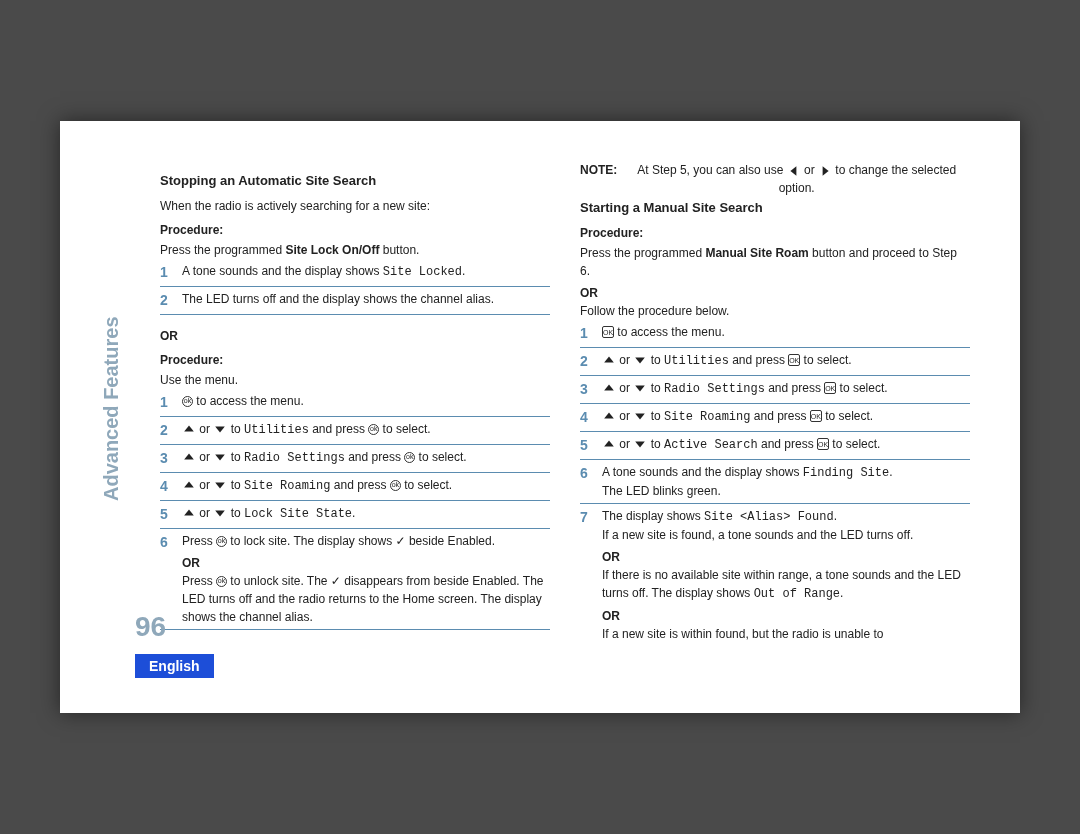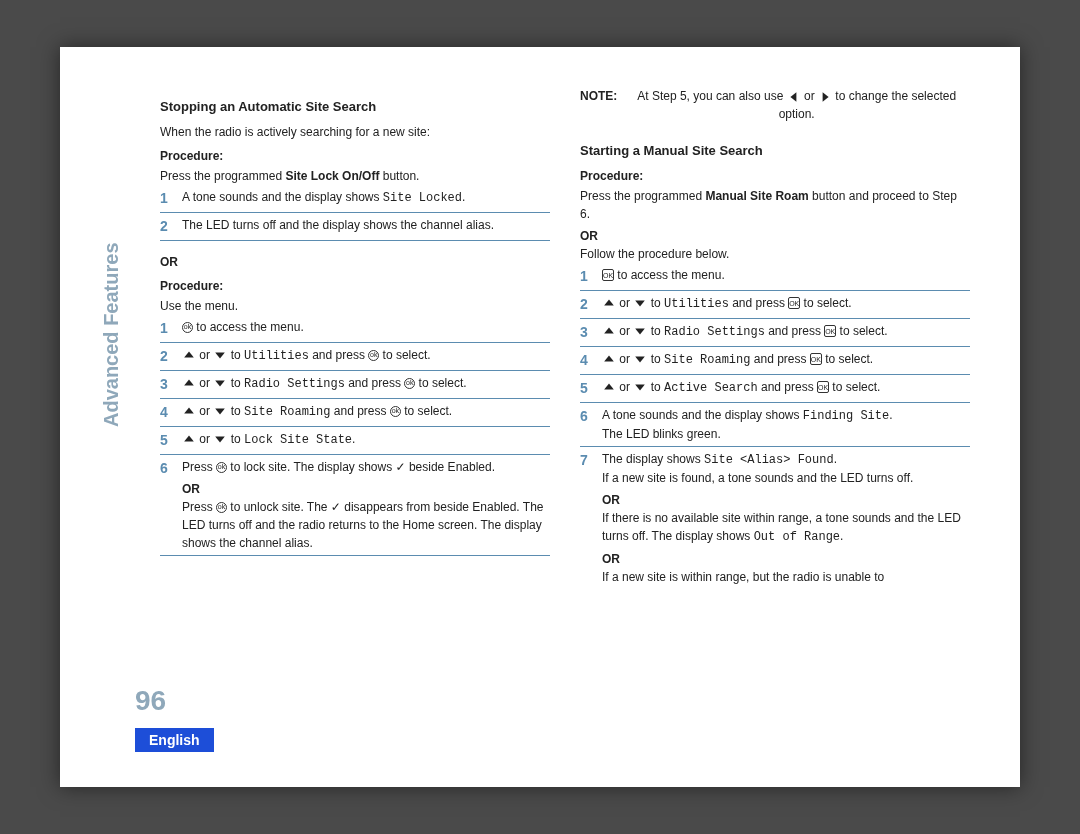--- a/index.html
+++ b/index.html
@@ -7,21 +7,21 @@
     width: 1080px;
     height: 834px;
     background: #4a4a4a;
     font-family: Arial, Helvetica, sans-serif;
     display: flex;
     justify-content: center;
     align-items: center;
   }
   .page {
     width: 960px;
-    height: 740px;
+    height: 592px;
     background: #fff;
     padding: 40px 50px 30px 50px;
     position: relative;
     box-shadow: 0 0 20px rgba(0,0,0,.5);
   }
   .content {
     display: flex;
     gap: 30px;
     padding-left: 50px;
     height: 590px;
@@ -237,21 +237,21 @@
                 <path d="M7 1 L2 5 L7 9 Z" fill="#222"></path>
               </svg>
             </span><span> or </span><span class="icon">
               <svg viewBox="0 0 10 10">
                 <path d="M3 1 L8 5 L3 9 Z" fill="#222"></path>
               </svg>
             </span><span> to change the selected option.</span>
         </div>
       </div>
 
-      <div class="heading" style="margin-top:18px;">Starting a Manual Site Search</div>
+      <div class="heading" style="margin-top:1px;">Starting a Manual Site Search</div>
       <div class="proc-label">Procedure:</div>
       <div>
         <span>Press the programmed </span><b>Manual Site Roam</b><span> button and proceed to Step 6.</span>
       </div>
       <div class="or-label">OR</div>
       <div>Follow the procedure below.</div>
 
       <div class="step">
         <div class="step-num">1</div>
         <div class="step-text">
@@ -328,21 +328,21 @@
       </div>
 
       <div class="step noline">
         <div class="step-num">7</div>
         <div class="step-text">
           <div><span>The display shows </span><span class="mono">Site &lt;Alias&gt; Found</span><span>.</span></div>
           <div>If a new site is found, a tone sounds and the LED turns off.</div>
           <div class="or-label">OR</div>
           <div><span>If there is no available site within range, a tone sounds and the LED turns off. The display shows </span><span class="mono">Out of Range</span><span>.</span></div>
           <div class="or-label">OR</div>
-          <div>If a new site is within range, but the radio is unable to</div>
+          <div>If a new site is within found, but the radio is unable to</div>
         </div>
       </div>
 
     </div>
   </div>
 
   <div class="sidebar-label">
     <span>Advanced Features</span>
   </div>
   <div class="page-num">96</div>

